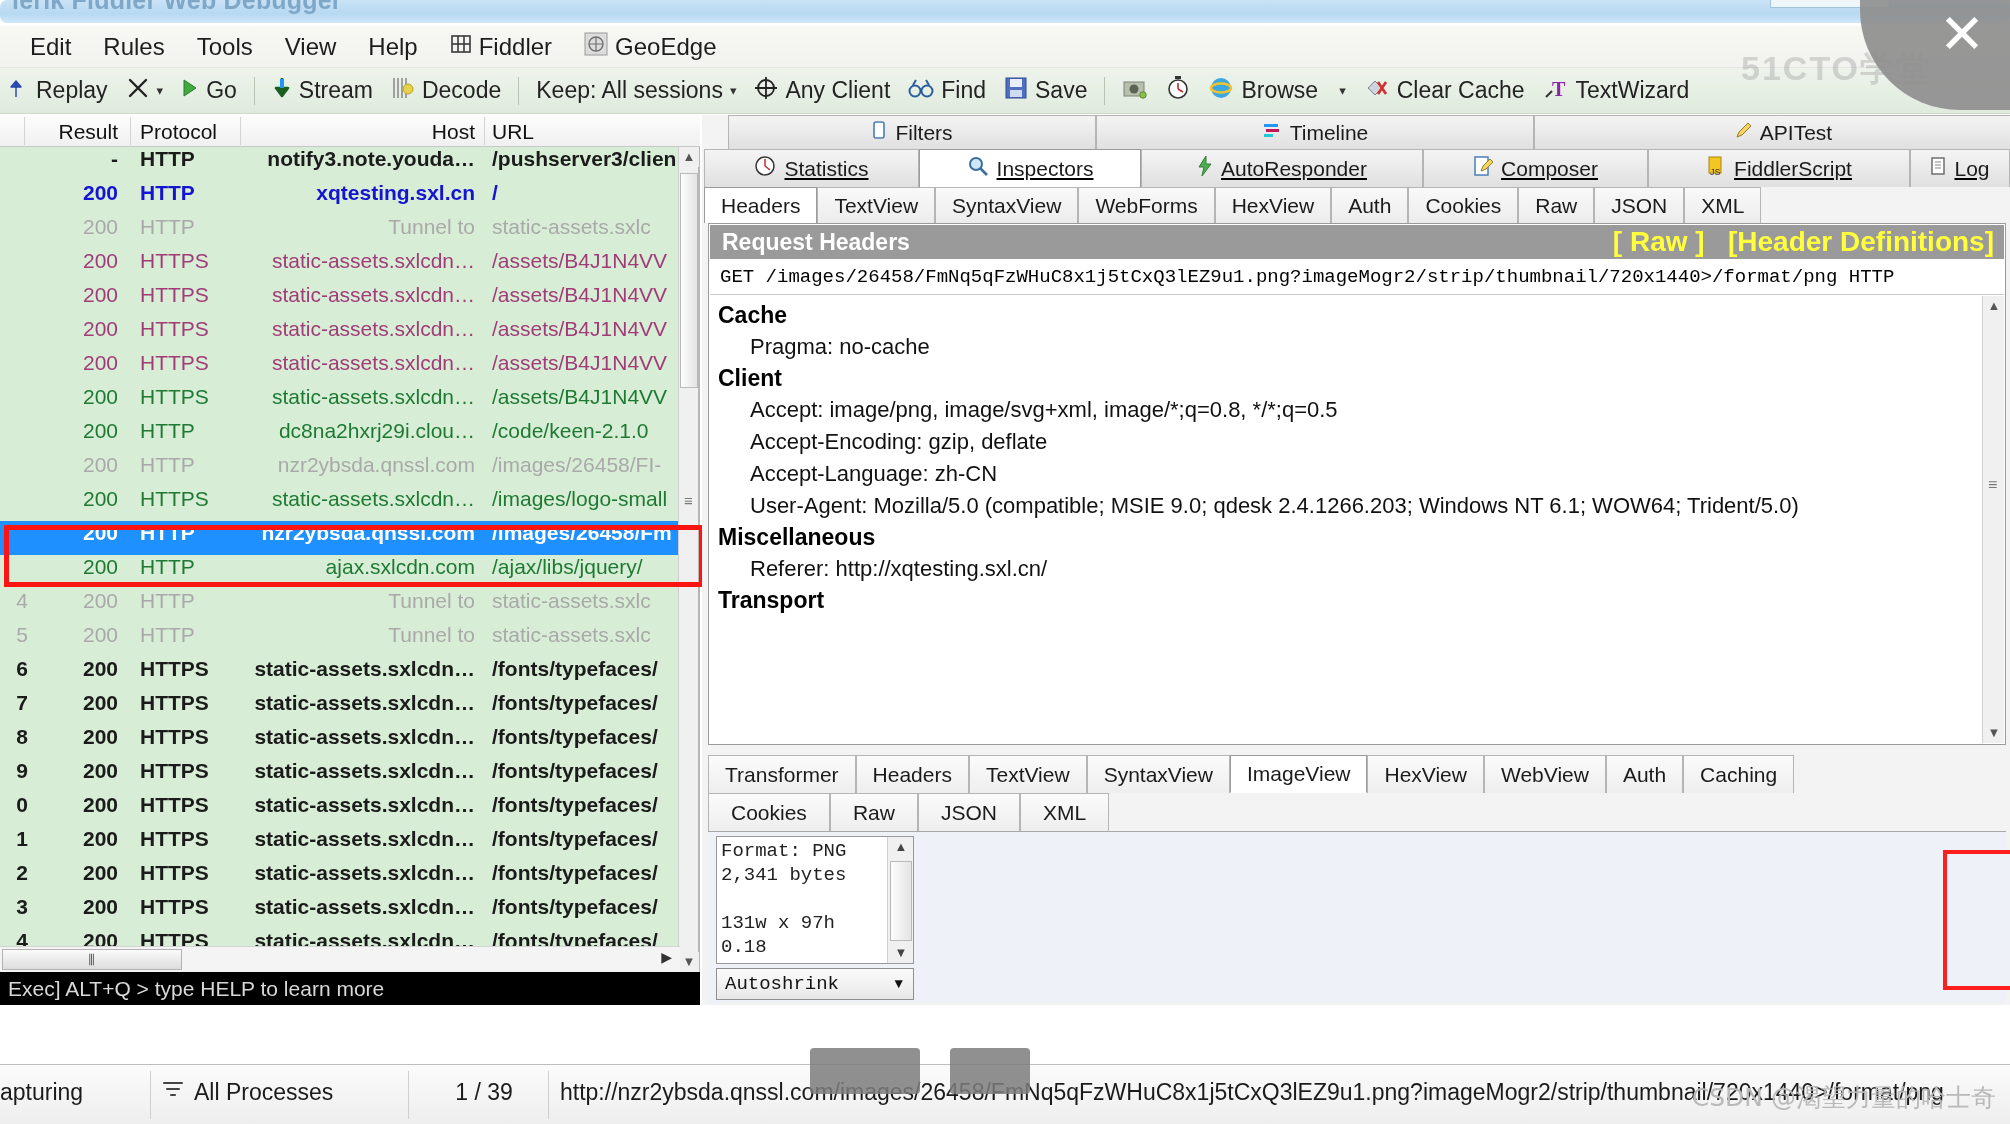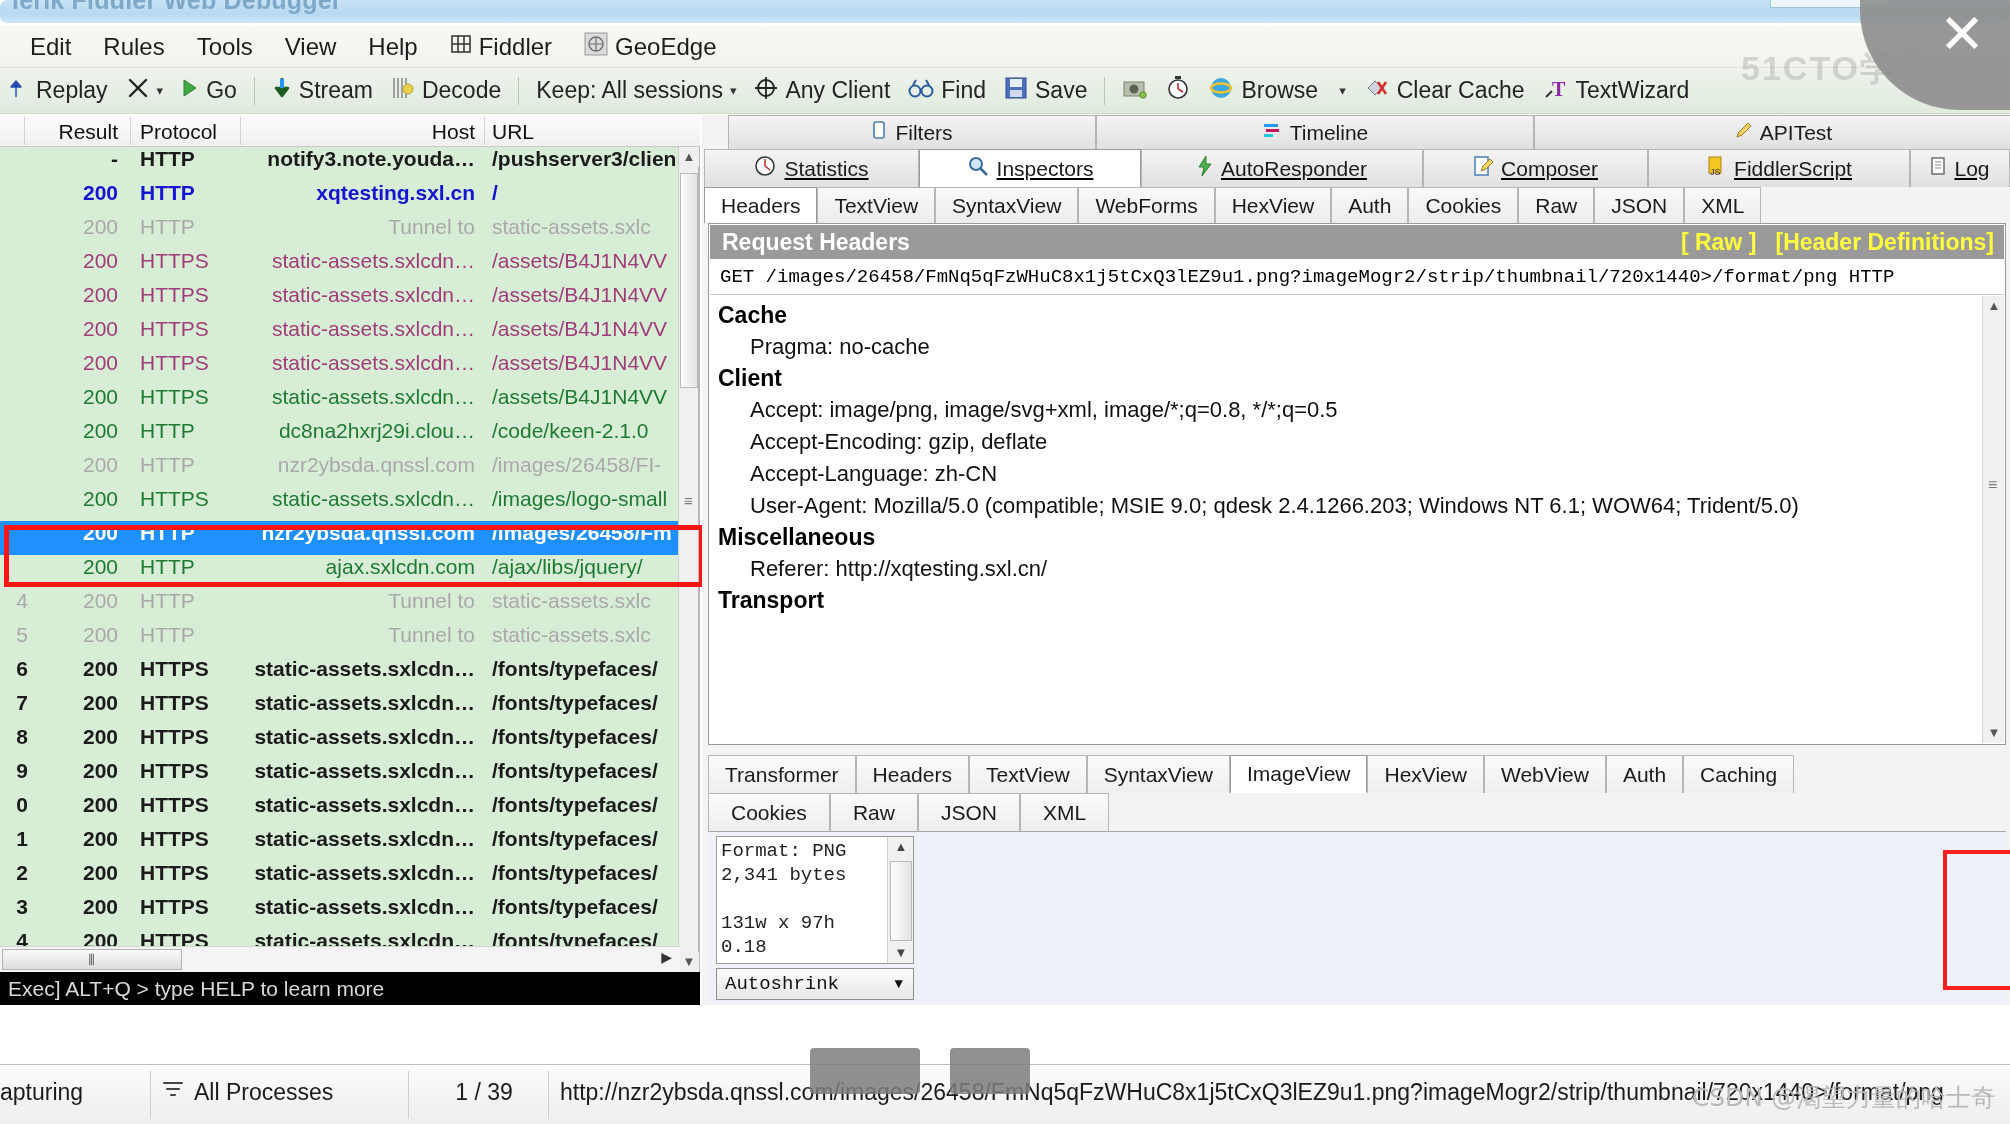--- a/index.html
+++ b/index.html
@@ -142,21 +142,21 @@
   #tabsC .tab{ height:36px; padding:0 14px; background:linear-gradient(to bottom,#f9f9f9,#ececec); }
   #tabsC .tab.active{ background:#ffffff; }
   
   #reqbox{ position:absolute; left:6px; top:108px; width:1298px; height:522px;
            background:#ffffff; border:1px solid #9a9a9a; }
   #reqcap{
     position:absolute; left:1px; top:1px; width:1294px; height:34px;
     background:#9a9a9a; color:#ffffff; font-weight:bold; font-size:23px;
     line-height:34px; padding-left:12px;
   }
-  #reqcap .links{ position:absolute; right:10px; top:0; color:#ffff3d; font-weight:bold; font-size:23px; }
+  #reqcap .links{ position:absolute; right:10px; top:0; color:#ffff3d; font-weight:bold; font-size:28px; }
   #reqline{
     position:absolute; left:1px; top:35px; width:1294px; height:36px;
     background:#ffffff; border-bottom:1px solid #cccccc;
     font-family:"Liberation Mono", monospace; font-size:19px; line-height:36px;
     padding-left:10px; white-space:nowrap; overflow:hidden; color:#000;
   }
   #reqlist{
     position:absolute; left:1px; top:72px; width:1272px; height:447px;
     background:#ffffff; overflow:hidden; padding-top:4px;
   }

